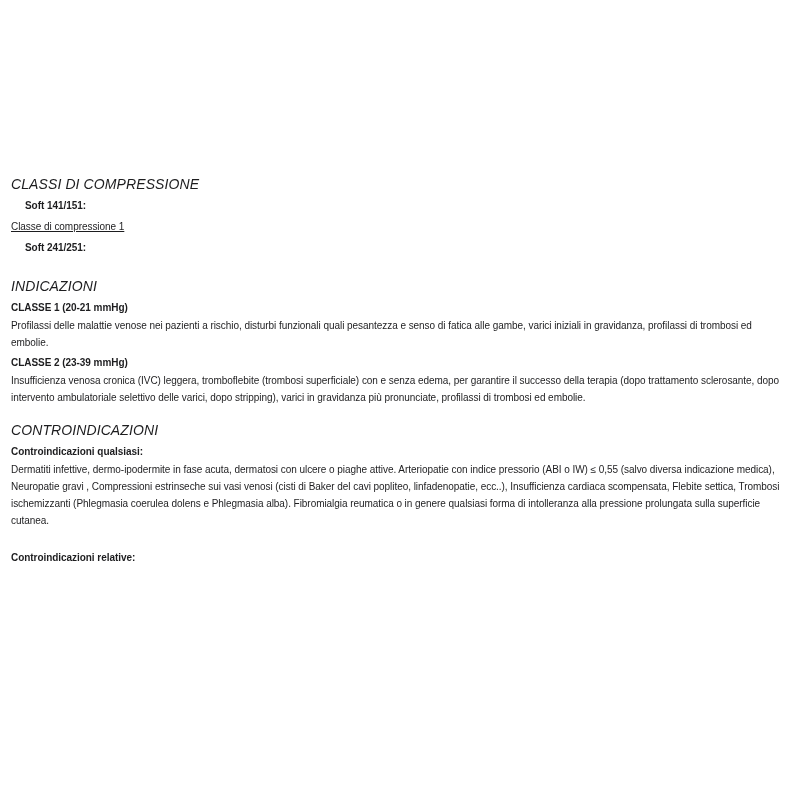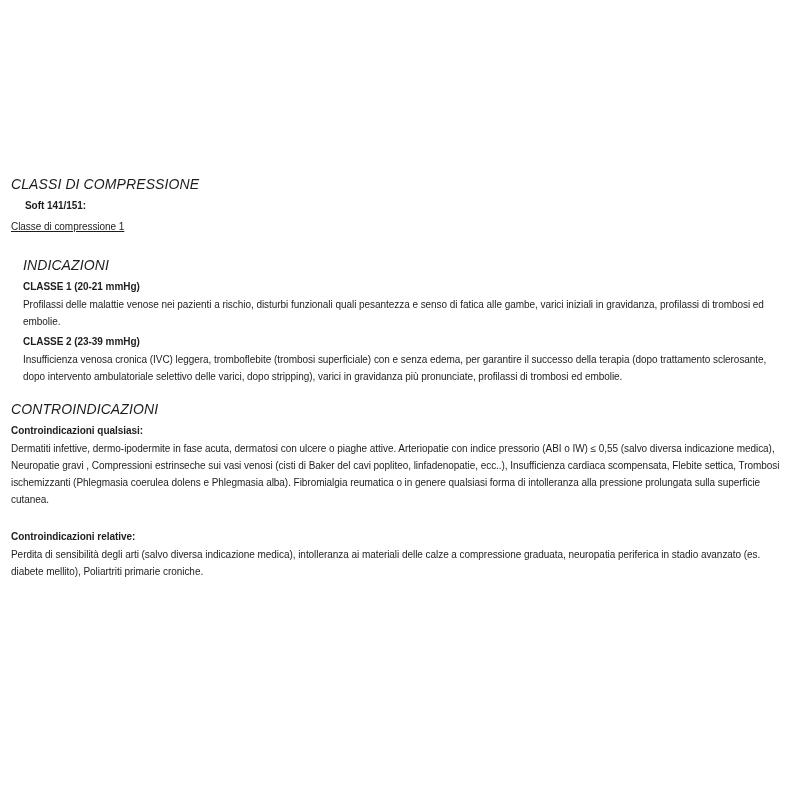--- a/index.html
+++ b/index.html
@@ -18,21 +18,21 @@
   .doc {
     position: absolute;
     left: 11px;
     top: 176px;
     width: 779px;
     font-size: 10px;
     line-height: 17px;
     letter-spacing: -0.05px;
   }
   .sec { margin: 0; }
-  #sec-indicazioni { margin-top: 22px; margin-left: 12px; }
+  #sec-indicazioni { margin-top: 22px; }
   #sec-controindicazioni { margin-top: 16px; }
   .sec-heading {
     font-style: italic;
     font-weight: 400;
     font-size: 14px;
     line-height: 17px;
     margin: 0 0 4px 0;
     letter-spacing: 0.1px;
   }
   .item { margin: 0; }
@@ -52,20 +52,21 @@
 
 <div class="doc">
 
   <section class="sec" id="sec-classi">
     <h2 class="sec-heading">CLASSI DI COMPRESSIONE</h2>
     <div class="item">
       <p class="label">Soft 141/151:</p>
       <p class="text">Classe di compressione 1</p>
     </div>
     <div class="item">
+      <p class="label">Soft 241/251:</p>
     </div>
   </section>
 
   <section class="sec" id="sec-indicazioni">
     <h2 class="sec-heading">INDICAZIONI</h2>
     <div class="item">
       <p class="label">CLASSE 1 (20-21 mmHg)</p>
       <p class="text">Profilassi delle malattie venose nei pazienti a rischio, disturbi funzionali quali pesantezza e senso di fatica alle gambe, varici iniziali in gravidanza, profilassi di trombosi ed embolie.</p>
     </div>
     <div class="item">
@@ -75,17 +76,16 @@
   </section>
 
   <section class="sec" id="sec-controindicazioni">
     <h2 class="sec-heading">CONTROINDICAZIONI</h2>
     <div class="item item-assolute">
       <p class="label">Controindicazioni qualsiasi:</p>
       <p class="text">Dermatiti infettive, dermo-ipodermite in fase acuta, dermatosi con ulcere o piaghe attive. Arteriopatie con indice pressorio (ABI o IW) ≤ 0,55 (salvo diversa indicazione medica), Neuropatie gravi , Compressioni estrinseche sui vasi venosi (cisti di Baker del cavi popliteo, linfadenopatie, ecc..), Insufficienza cardiaca scompensata, Flebite settica, Trombosi ischemizzanti (Phlegmasia coerulea dolens e Phlegmasia alba). Fibromialgia reumatica o in genere qualsiasi forma di intolleranza alla pressione prolungata sulla superficie cutanea.</p>
     </div>
     <div class="item item-relative">
       <p class="label">Controindicazioni relative:</p>
-      <p class="text">Perdita di sensibilità degli arti (salvo diversa indicazione medica), intolleranza ai materiali delle calze a compressione graduata, neuropatia periferica in stadio avanzato (es. diabete mellito), Poliartriti primarie croniche.</p>
     </div>
   </section>
 
 </div>
 
 </body></html>

